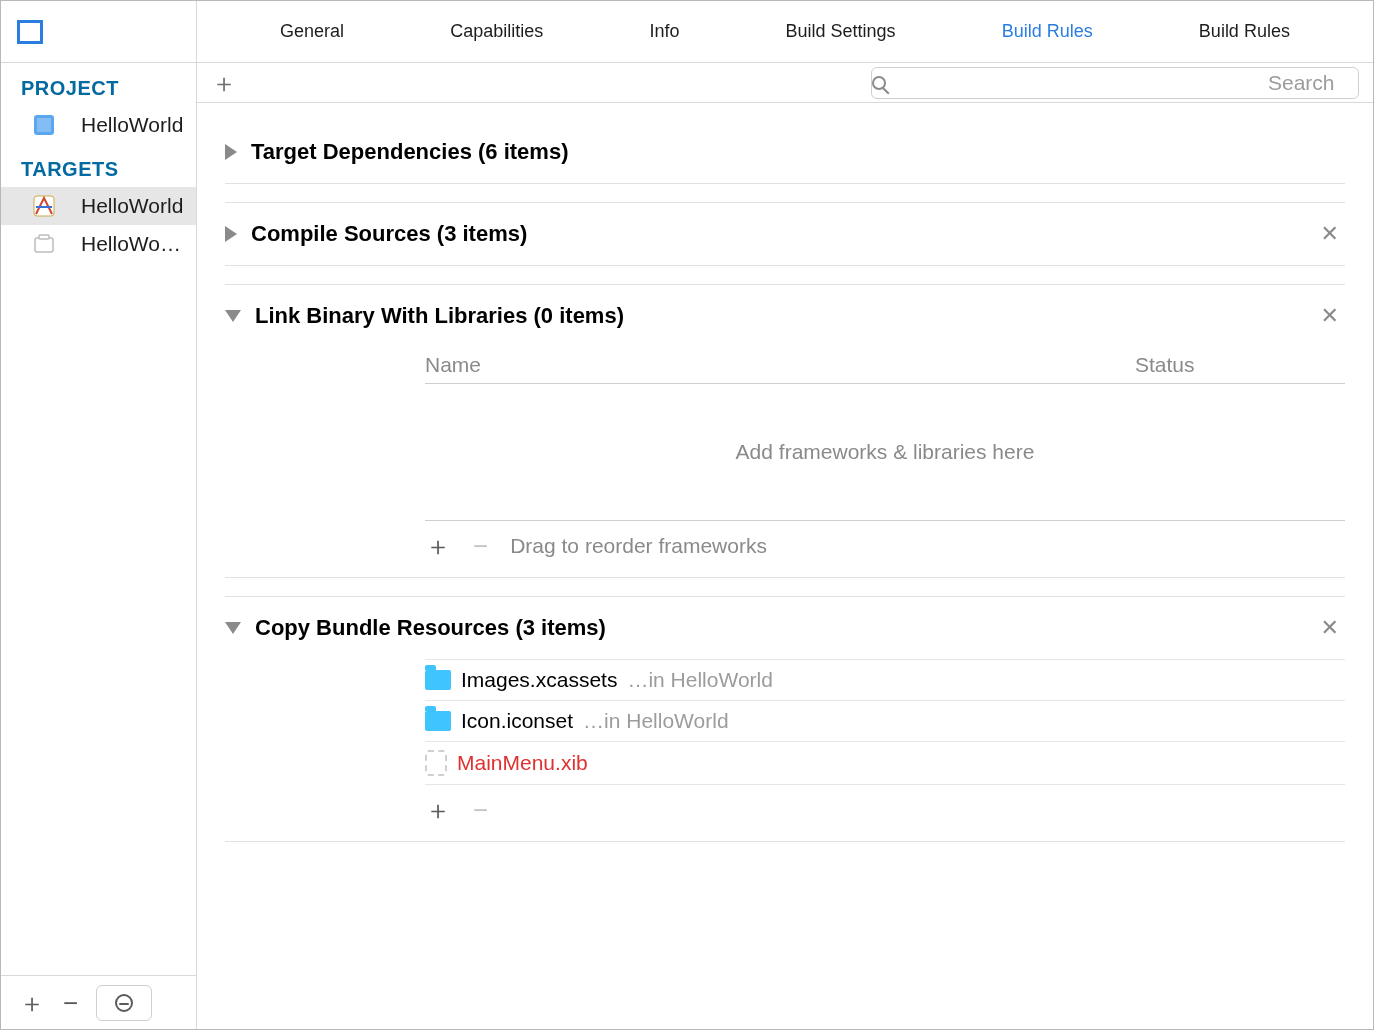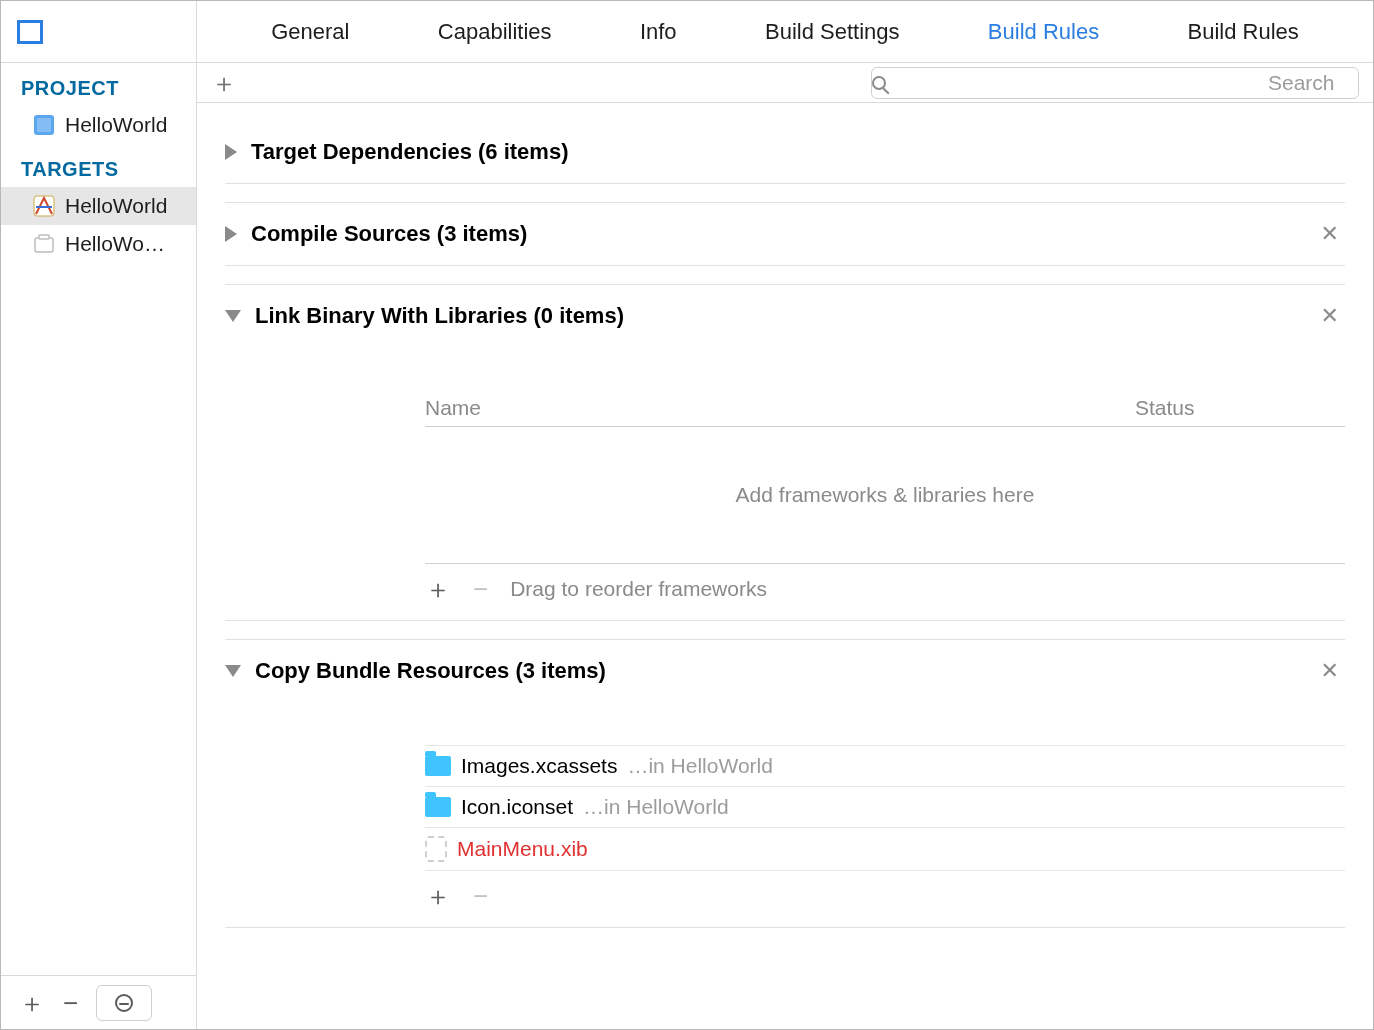--- a/index.html
+++ b/index.html
@@ -39,21 +39,21 @@
 .section-header {
   font-weight: 600;
   color: #0369a1;
   font-size: 20px;
   letter-spacing: 0.5px;
   padding: 14px 0 6px 20px;
 }
 .proj-item, .target-item {
   display: flex;
   align-items: center;
-  gap: 8px;
+  gap: 24px;
   padding: 6px 0 6px 30px;
   font-size: 21px;
   color: #1d1d1d;
   white-space: nowrap;
   overflow: hidden;
   text-overflow: ellipsis;
 }
 .target-item.selected { background: #e6e6e6; }
 .icon-slot { width: 26px; height: 26px; display: flex; align-items: center; justify-content: center; }
 
@@ -84,21 +84,21 @@
 
 
 .main { flex: 1; display: flex; flex-direction: column; }
 .tabbar {
   height: 62px;
   border-bottom: 1px solid #d9d9d9;
   display: flex;
   align-items: center;
   justify-content: space-around;
   padding: 8px 30px;
-  font-size: 22px;
+  font-size: 18px;
 }
 .tab { color: #1d1d1d; cursor: default; }
 .tab.active { color: #2a7de1; }
 
 .toolbar-row {
   height: 40px;
   border-bottom: 1px solid #d9d9d9;
   display: flex;
   align-items: center;
   padding: 0 14px;
@@ -159,21 +159,20 @@
 }
 .phase-close {
   font-size: 22px;
   color: #8a8a8a;
   padding-right: 6px;
   cursor: default;
 }
 
 .link-body, .copy-body {
   padding: 0 0 6px 200px;
-  margin-top: 43px;
 }
 .link-cols {
   display: flex;
   border-bottom: 1px solid #cfcfcf;
   padding: 6px 0;
   font-size: 21px;
   color: #8a8a8a;
 }
 .link-col-name { flex: 1; }
 .link-col-status { width: 210px; }

